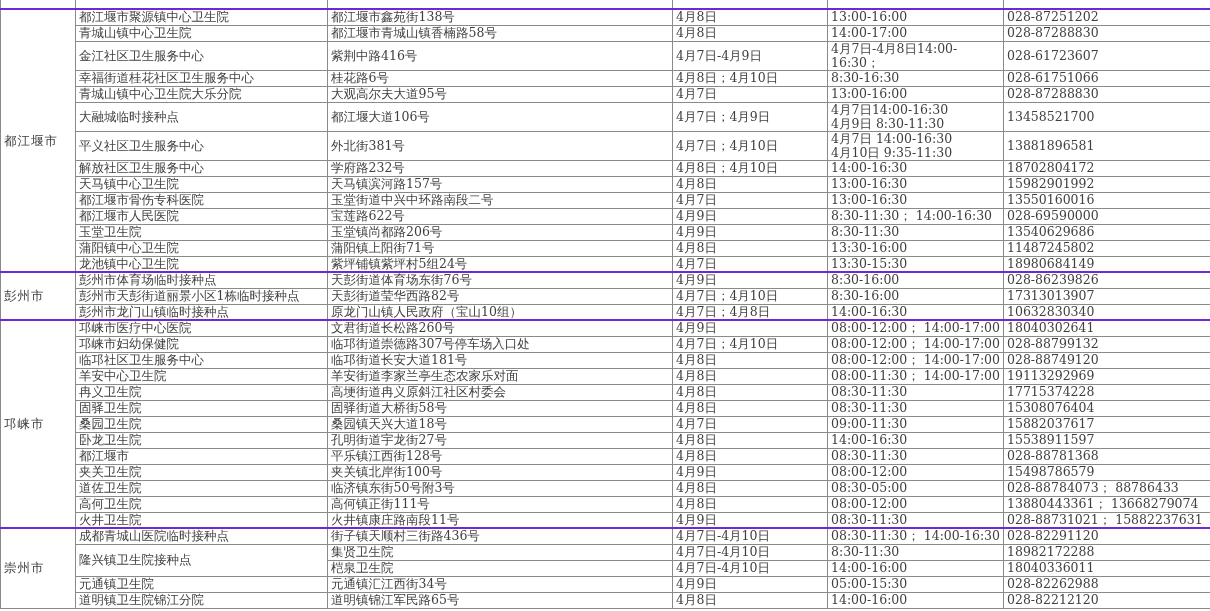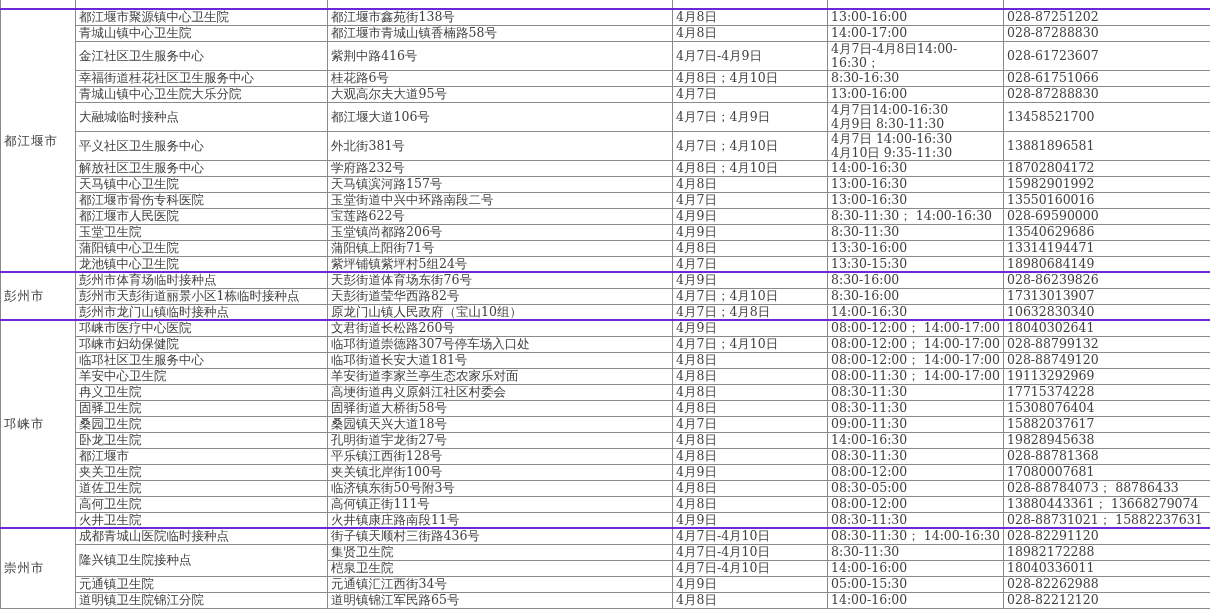--- a/index.html
+++ b/index.html
@@ -125,21 +125,21 @@
         <td class="c-addr">玉堂镇尚都路206号</td>
         <td class="c-date">4月9日</td>
         <td class="c-time">8:30-11:30</td>
         <td class="c-phone">13540629686</td>
       </tr>
       <tr class="rw">
         <td class="c-name">蒲阳镇中心卫生院</td>
         <td class="c-addr">蒲阳镇上阳街71号</td>
         <td class="c-date">4月8日</td>
         <td class="c-time">13:30-16:00</td>
-        <td class="c-phone">13314194471</td>
+        <td class="c-phone">11487245802</td>
       </tr>
       <tr class="rw">
         <td class="c-name">龙池镇中心卫生院</td>
         <td class="c-addr">紫坪铺镇紫坪村5组24号</td>
         <td class="c-date">4月7日</td>
         <td class="c-time">13:30-15:30</td>
         <td class="c-phone">18980684149</td>
       </tr>
       <tr class="rw group-start">
         <td class="city" rowspan="3">彭州市</td>
@@ -211,35 +211,35 @@
         <td class="c-addr">桑园镇天兴大道18号</td>
         <td class="c-date">4月7日</td>
         <td class="c-time">09:00-11:30</td>
         <td class="c-phone">15882037617</td>
       </tr>
       <tr class="rw">
         <td class="c-name">卧龙卫生院</td>
         <td class="c-addr">孔明街道宇龙街27号</td>
         <td class="c-date">4月8日</td>
         <td class="c-time">14:00-16:30</td>
-        <td class="c-phone">19828945638</td>
+        <td class="c-phone">15538911597</td>
       </tr>
       <tr class="rw">
         <td class="c-name">都江堰市</td>
         <td class="c-addr">平乐镇江西街128号</td>
         <td class="c-date">4月8日</td>
         <td class="c-time">08:30-11:30</td>
         <td class="c-phone">028-88781368</td>
       </tr>
       <tr class="rw">
         <td class="c-name">夹关卫生院</td>
         <td class="c-addr">夹关镇北岸街100号</td>
         <td class="c-date">4月9日</td>
         <td class="c-time">08:00-12:00</td>
-        <td class="c-phone">17080007681</td>
+        <td class="c-phone">15498786579</td>
       </tr>
       <tr class="rw">
         <td class="c-name">道佐卫生院</td>
         <td class="c-addr">临济镇东街50号附3号</td>
         <td class="c-date">4月8日</td>
         <td class="c-time">08:30-05:00</td>
         <td class="c-phone">028-88784073； 88786433</td>
       </tr>
       <tr class="rw">
         <td class="c-name">高何卫生院</td>

